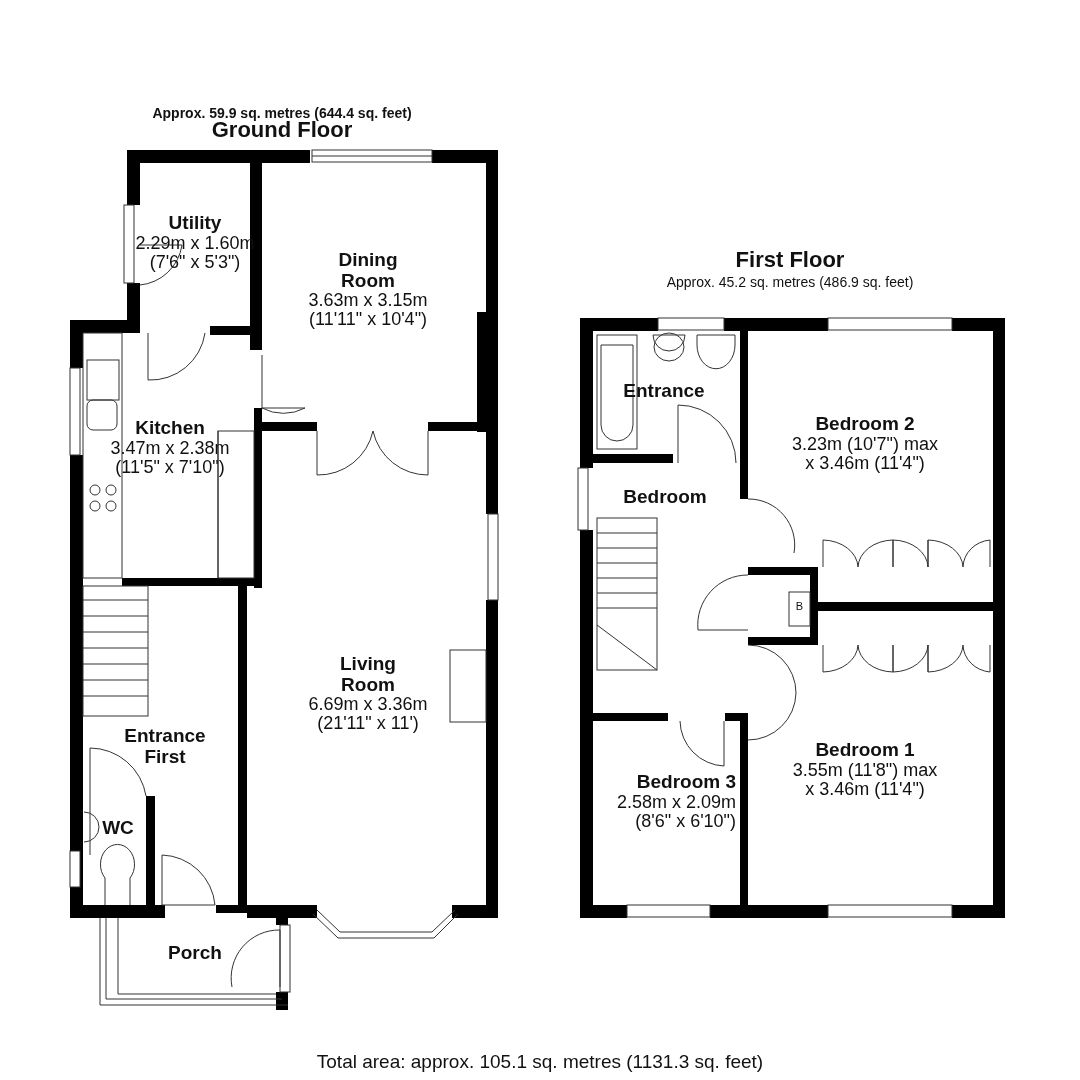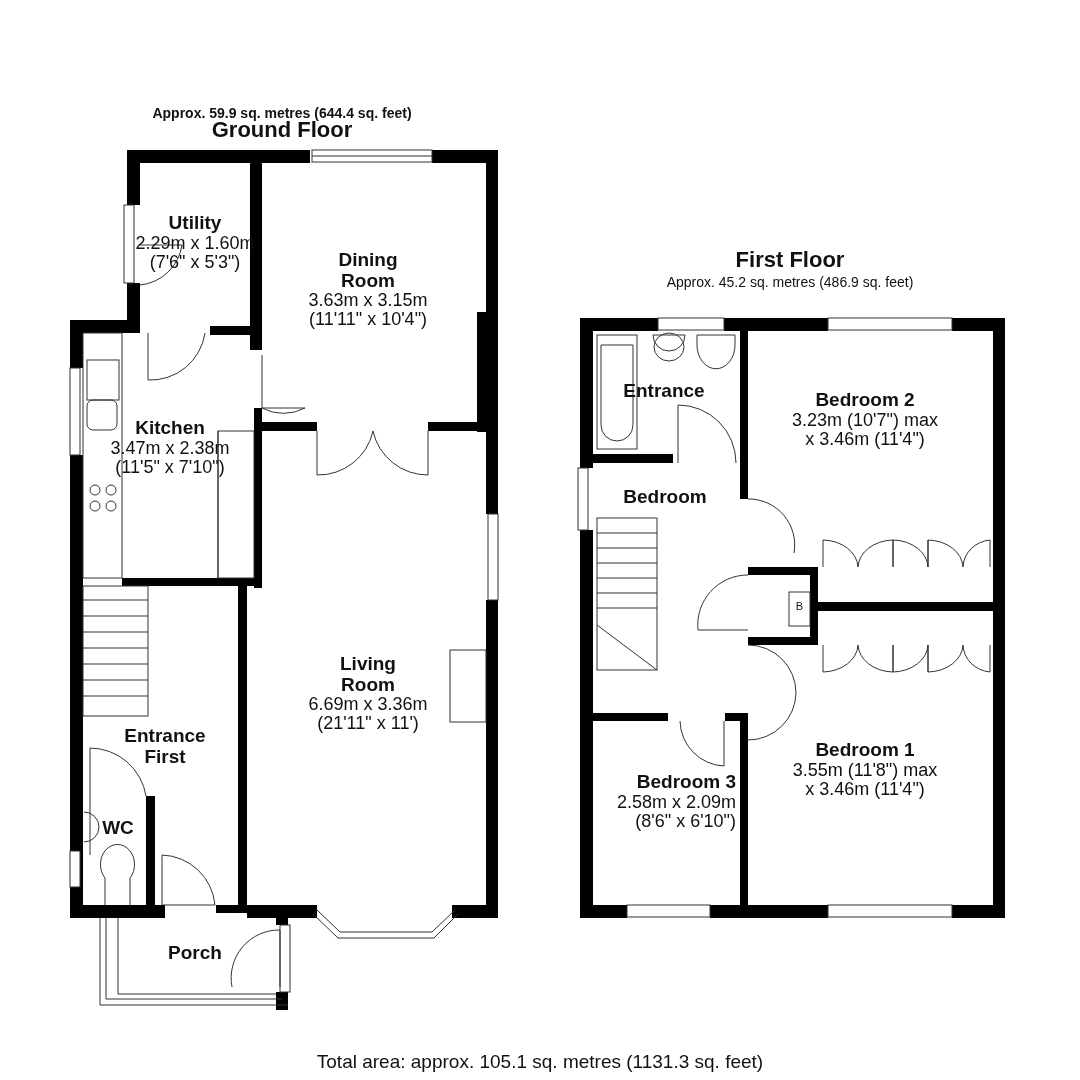--- a/index.html
+++ b/index.html
@@ -212,21 +212,21 @@
 
 <div class="label rname" style="left:96px;top:818px;width:44px;">WC</div>
 <div class="label rname" style="left:150px;top:943px;width:90px;">Porch</div>
 
 <div class="label title" style="left:650px;top:248px;width:280px;">First Floor</div>
 <div class="label sub" style="left:650px;top:275px;width:280px;">Approx. 45.2 sq. metres (486.9 sq. feet)</div>
 
 <div class="label rname" style="left:604px;top:381px;width:120px;">Entrance</div>
 <div class="label rname" style="left:610px;top:487px;width:110px;">Bedroom</div>
 
-<div class="label" style="left:780px;top:390px;width:170px;">
+<div class="label" style="left:780px;top:414px;width:170px;">
   <div class="rname">Bedroom 2</div>
   <div class="rdim">3.23m (10'7") max</div>
   <div class="rdim">x 3.46m (11'4")</div>
 </div>
 
 <div class="label" style="left:780px;top:740px;width:170px;">
   <div class="rname">Bedroom 1</div>
   <div class="rdim">3.55m (11'8") max</div>
   <div class="rdim">x 3.46m (11'4")</div>
 </div>

